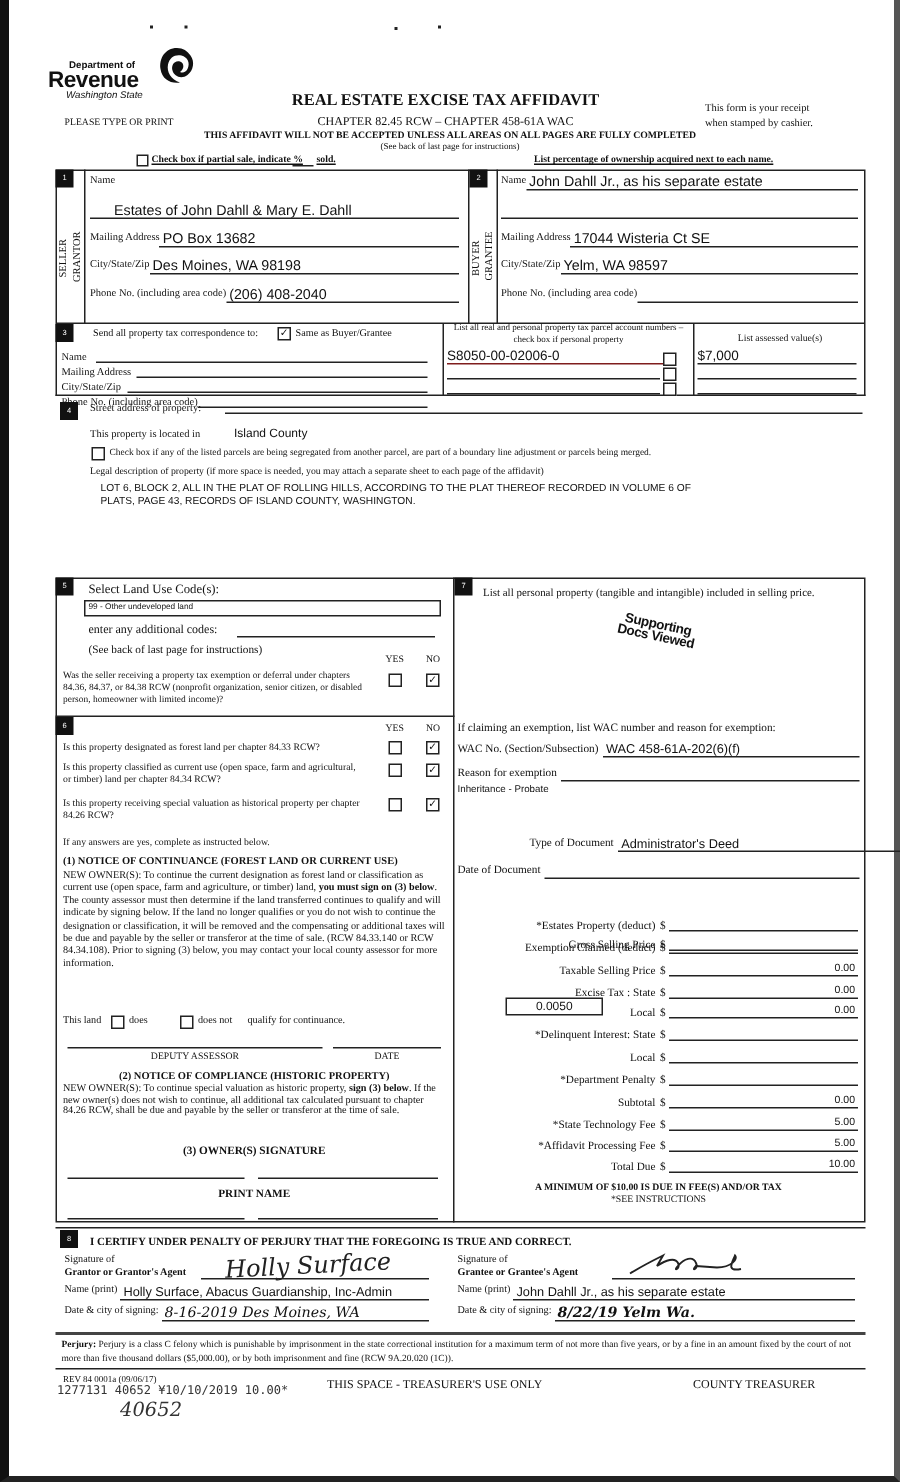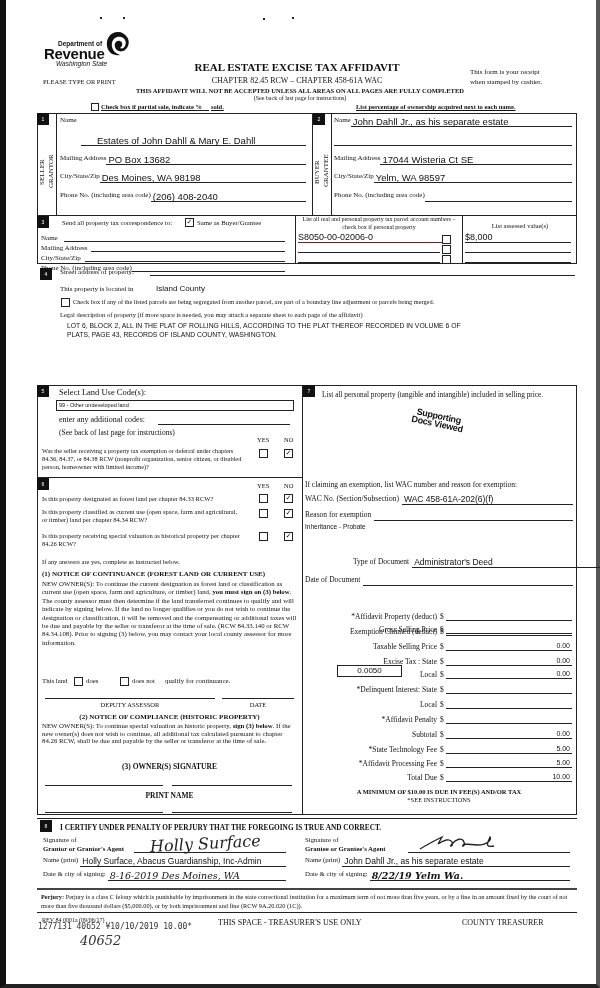--- a/index.html
+++ b/index.html
@@ -27,21 +27,21 @@
 </head>
 <body>
 
 <div class="frame"></div>
 
 <div class="dot" style="left:100px;top:17px;"></div>
 <div class="dot" style="left:123px;top:17px;"></div>
 <div class="dot" style="left:263px;top:18px;"></div>
 <div class="dot" style="left:292px;top:17px;"></div>
 
-<div class="abs" style="left:44px;top:40px;width:80px;height:30px;">
+<div class="abs" style="left:32px;top:40px;width:80px;height:30px;">
   <div class="abs sans" style="left:14px;top:0px;font-size:6.5px;font-weight:bold;">Department of</div>
   <div class="abs sans" style="left:0px;top:5px;font-size:15px;font-weight:bold;letter-spacing:-0.3px;">Revenue</div>
   <div class="abs sans" style="left:12px;top:20px;font-size:6.5px;font-style:italic;">Washington State</div>
 </div>
 <svg class="abs" style="left:106px;top:31px;" width="24" height="26" viewBox="0 0 24 26">
   <path d="M12 1 C4 1 0 8 1 15 C2 22 8 25 14 24 C8 22 5 17 6 12 C7 7 11 5 15 6 C19 7 21 11 19 15 C18 17 16 18 14 17 C17 15 17 11 14 10 C10 9 8 13 9 16 C10 20 15 22 19 19 C23 16 24 10 21 6 C19 3 16 1 12 1 Z" fill="#111"></path>
 </svg>
 
 <div class="abs serif" style="left:172px;top:61px;width:250px;text-align:center;font-size:11px;font-weight:bold;">REAL ESTATE EXCISE TAX AFFIDAVIT</div>
 <div class="abs serif" style="left:43px;top:78px;font-size:6.5px;">PLEASE TYPE OR PRINT</div>
@@ -61,21 +61,21 @@
 
 <div class="secnum" style="left:37px;top:113px;">1</div>
 <div class="vert serif" style="left:38px;top:150px;width:9px;height:45px;">SELLER</div>
 <div class="vert serif" style="left:47px;top:146px;width:8px;height:50px;">GRANTOR</div>
 <div class="abs" style="left:56px;top:113px;width:1px;height:103px;background:#222;"></div>
 
 <div class="row" style="left:60px;top:116px;width:246px;height:13px;">
   <span class="rlbl">Name</span>
 </div>
 <div class="row" style="left:60px;top:135px;width:246px;height:13px;">
-  <span class="rval" style="padding-left:16px;margin-left:21px;">Estates of John Dahll &amp; Mary E. Dahll</span>
+  <span class="rval" style="padding-left:16px;">Estates of John Dahll &amp; Mary E. Dahll</span>
 </div>
 <div class="row" style="left:60px;top:154px;width:246px;height:13px;">
   <span class="rlbl">Mailing Address</span>
   <span class="rval">PO Box 13682</span>
 </div>
 <div class="row" style="left:60px;top:172px;width:246px;height:13px;">
   <span class="rlbl">City/State/Zip</span>
   <span class="rval">Des Moines, WA 98198</span>
 </div>
 <div class="row" style="left:60px;top:191px;width:246px;height:13px;">
@@ -131,21 +131,21 @@
 <div class="row" style="left:41px;top:264px;width:244px;height:10px;">
   <span class="rlbl">Phone No. (including area code)</span>
   <span class="rval" style="height:8px;"></span>
 </div>
 
 <div class="abs serif" style="left:298px;top:216px;width:162px;text-align:center;font-size:6px;line-height:7.5px;">List all real and personal property tax parcel account numbers – check box if personal property</div>
 <div class="abs serif" style="left:465px;top:222px;width:110px;text-align:center;font-size:6.5px;">List assessed value(s)</div>
 
 <div class="abs" style="left:298px;top:232px;width:150px;height:11px;border-bottom:1px solid #7f1d1d;font-family:'Liberation Sans',sans-serif;font-size:9px;">S8050-00-02006-0</div>
 <div class="cb" style="left:442px;top:235px;"></div>
-<div class="abs" style="left:465px;top:232px;width:106px;height:11px;border-bottom:1px solid #222;font-family:'Liberation Sans',sans-serif;font-size:9px;">$8,000</div>
+<div class="abs" style="left:465px;top:232px;width:106px;height:11px;border-bottom:1px solid #222;font-family:'Liberation Sans',sans-serif;font-size:9px;">$7,000</div>
 
 <div class="abs line" style="left:298px;top:244px;width:142px;height:9px;"></div>
 <div class="cb" style="left:442px;top:245px;"></div>
 <div class="abs line" style="left:465px;top:244px;width:106px;height:9px;"></div>
 
 <div class="abs line" style="left:298px;top:254px;width:142px;height:9px;"></div>
 <div class="cb" style="left:442px;top:255px;"></div>
 <div class="abs line" style="left:465px;top:254px;width:106px;height:9px;"></div>
 
 <div class="secnum" style="left:40px;top:268px;">4</div>
@@ -241,21 +241,21 @@
   <span class="rlbl serif" style="font-size:7.5px;">Date of Document</span>
   <span class="rval" style="margin-left:3px;"></span>
 </div>
 
 <div class="tax-row" style="top:622px;">
     <span class="tax-lbl serif">Gross Selling Price</span>
     <span class="tax-dollar">$</span>
     <span class="tax-val"></span>
   </div>
 <div class="tax-row" style="top:609px;">
-    <span class="tax-lbl serif">*Affidavit Property (deduct)</span>
+    <span class="tax-lbl serif">*Estates Property (deduct)</span>
     <span class="tax-dollar">$</span>
     <span class="tax-val"></span>
   </div>
 <div class="tax-row" style="top:624px;">
     <span class="tax-lbl serif">Exemption Claimed (deduct)</span>
     <span class="tax-dollar">$</span>
     <span class="tax-val"></span>
   </div>
 <div class="tax-row" style="top:639px;">
     <span class="tax-lbl serif">Taxable Selling Price</span>
@@ -277,21 +277,21 @@
     <span class="tax-lbl serif">*Delinquent Interest: State</span>
     <span class="tax-dollar">$</span>
     <span class="tax-val"></span>
   </div>
 <div class="tax-row" style="top:697px;">
     <span class="tax-lbl serif">Local</span>
     <span class="tax-dollar">$</span>
     <span class="tax-val"></span>
   </div>
 <div class="tax-row" style="top:712px;">
-    <span class="tax-lbl serif">*Affidavit Penalty</span>
+    <span class="tax-lbl serif">*Department Penalty</span>
     <span class="tax-dollar">$</span>
     <span class="tax-val"></span>
   </div>
 <div class="tax-row" style="top:727px;">
     <span class="tax-lbl serif">Subtotal</span>
     <span class="tax-dollar">$</span>
     <span class="tax-val">0.00</span>
   </div>
 <div class="tax-row" style="top:742px;">
     <span class="tax-lbl serif">*State Technology Fee</span>

